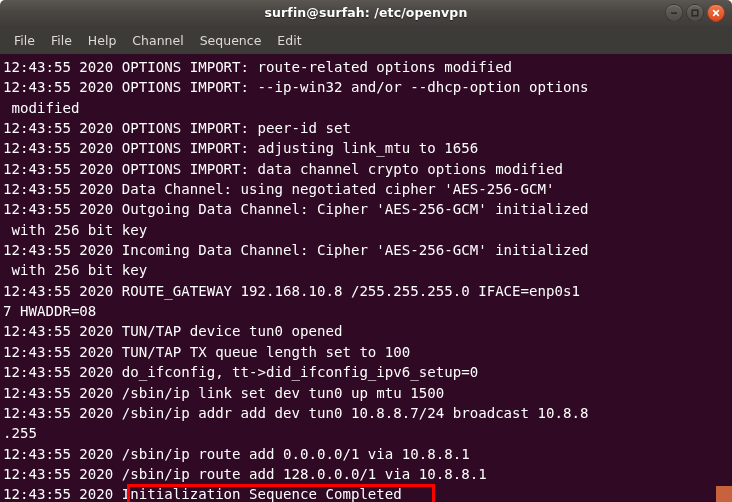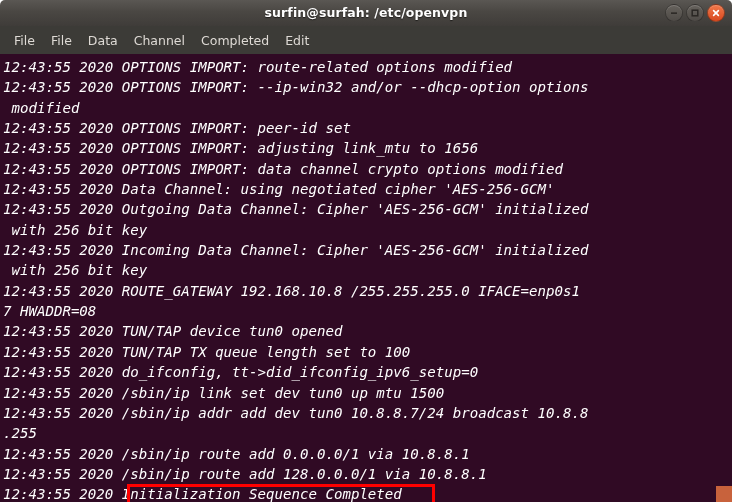--- a/index.html
+++ b/index.html
@@ -140,25 +140,25 @@
         <svg width="10" height="10" viewBox="0 0 10 10">
           <path d="M2.6 2.6 L7.4 7.4 M7.4 2.6 L2.6 7.4" stroke="#ffffff" stroke-width="1.6" stroke-linecap="round"></path>
         </svg>
       </div>
     </div>
   </div>
 
   <div id="menubar">
     <div class="menu-item">File</div>
     <div class="menu-item">File</div>
-    <div class="menu-item">Data</div>
+    <div class="menu-item">Help</div>
     <div class="menu-item">Channel</div>
-    <div class="menu-item">Completed</div>
+    <div class="menu-item">Sequence</div>
     <div class="menu-item">Edit</div>
   </div>
 
-  <div id="terminal" style="background: rgb(48, 10, 36); font-style: italic;">
+  <div id="terminal" style="background: rgb(48, 10, 36);">
     <div id="term-lines" style="color: rgb(255, 255, 255);"><div class="tline">12:43:55 2020 OPTIONS IMPORT: route-related options modified</div><div class="tline">12:43:55 2020 OPTIONS IMPORT: --ip-win32 and/or --dhcp-option options</div><div class="tline"> modified</div><div class="tline">12:43:55 2020 OPTIONS IMPORT: peer-id set</div><div class="tline">12:43:55 2020 OPTIONS IMPORT: adjusting link_mtu to 1656</div><div class="tline">12:43:55 2020 OPTIONS IMPORT: data channel crypto options modified</div><div class="tline">12:43:55 2020 Data Channel: using negotiated cipher 'AES-256-GCM'</div><div class="tline">12:43:55 2020 Outgoing Data Channel: Cipher 'AES-256-GCM' initialized</div><div class="tline"> with 256 bit key</div><div class="tline">12:43:55 2020 Incoming Data Channel: Cipher 'AES-256-GCM' initialized</div><div class="tline"> with 256 bit key</div><div class="tline">12:43:55 2020 ROUTE_GATEWAY 192.168.10.8 /255.255.255.0 IFACE=enp0s1</div><div class="tline">7 HWADDR=08</div><div class="tline">12:43:55 2020 TUN/TAP device tun0 opened</div><div class="tline">12:43:55 2020 TUN/TAP TX queue length set to 100</div><div class="tline">12:43:55 2020 do_ifconfig, tt-&gt;did_ifconfig_ipv6_setup=0</div><div class="tline">12:43:55 2020 /sbin/ip link set dev tun0 up mtu 1500</div><div class="tline">12:43:55 2020 /sbin/ip addr add dev tun0 10.8.8.7/24 broadcast 10.8.8</div><div class="tline">.255</div><div class="tline">12:43:55 2020 /sbin/ip route add 0.0.0.0/1 via 10.8.8.1</div><div class="tline">12:43:55 2020 /sbin/ip route add 128.0.0.0/1 via 10.8.8.1</div><div class="tline">12:43:55 2020 Initialization Sequence Completed</div></div>
     <div id="highlight-box" style="border-color: rgb(255, 0, 0);"></div>
     <div id="resize-grip"></div>
   </div>
 
 </div>
 
 </body></html>

